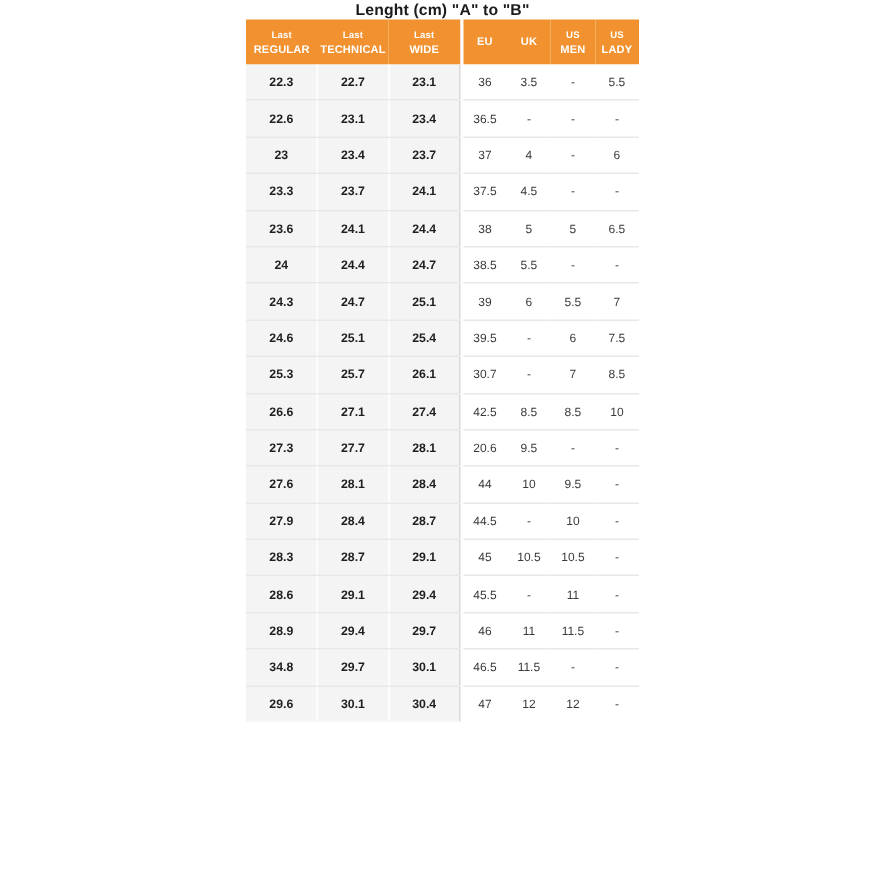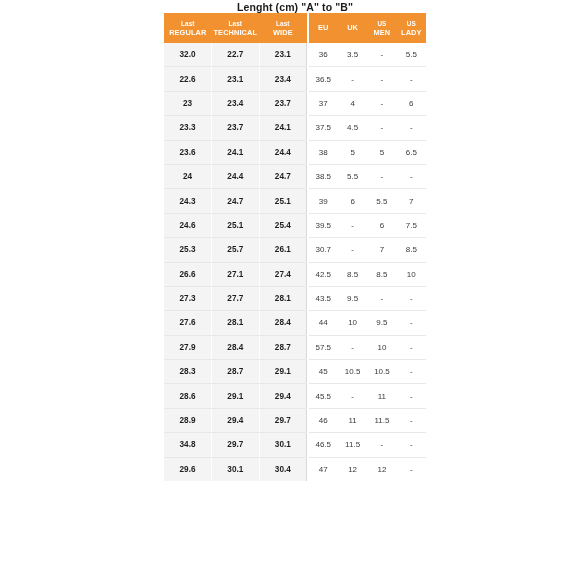--- a/index.html
+++ b/index.html
@@ -158,21 +158,21 @@
           <span class="hdr-lg">MEN</span>
         </th>
         <th>
           <span class="hdr-sm">US</span>
           <span class="hdr-lg">LADY</span>
         </th>
       </tr>
     </thead>
     <tbody id="table-body">
         <tr>
-          <td class="cm">32.0</td>
+          <td class="cm">22.3</td>
           <td class="cm">22.7</td>
           <td class="cm cm-last">23.1</td>
           <td class="gap"></td>
           <td class="sz">36</td>
           <td class="sz">3.5</td>
           <td class="sz">-</td>
           <td class="sz">5.5</td>
         </tr>
         <tr>
           <td class="cm">22.6</td>
@@ -262,41 +262,41 @@
           <td class="sz">42.5</td>
           <td class="sz">8.5</td>
           <td class="sz">8.5</td>
           <td class="sz">10</td>
         </tr>
         <tr>
           <td class="cm">27.3</td>
           <td class="cm">27.7</td>
           <td class="cm cm-last">28.1</td>
           <td class="gap"></td>
-          <td class="sz">43.5</td>
+          <td class="sz">20.6</td>
           <td class="sz">9.5</td>
           <td class="sz">-</td>
           <td class="sz">-</td>
         </tr>
         <tr>
           <td class="cm">27.6</td>
           <td class="cm">28.1</td>
           <td class="cm cm-last">28.4</td>
           <td class="gap"></td>
           <td class="sz">44</td>
           <td class="sz">10</td>
           <td class="sz">9.5</td>
           <td class="sz">-</td>
         </tr>
         <tr>
           <td class="cm">27.9</td>
           <td class="cm">28.4</td>
           <td class="cm cm-last">28.7</td>
           <td class="gap"></td>
-          <td class="sz">57.5</td>
+          <td class="sz">44.5</td>
           <td class="sz">-</td>
           <td class="sz">10</td>
           <td class="sz">-</td>
         </tr>
         <tr>
           <td class="cm">28.3</td>
           <td class="cm">28.7</td>
           <td class="cm cm-last">29.1</td>
           <td class="gap"></td>
           <td class="sz">45</td>

